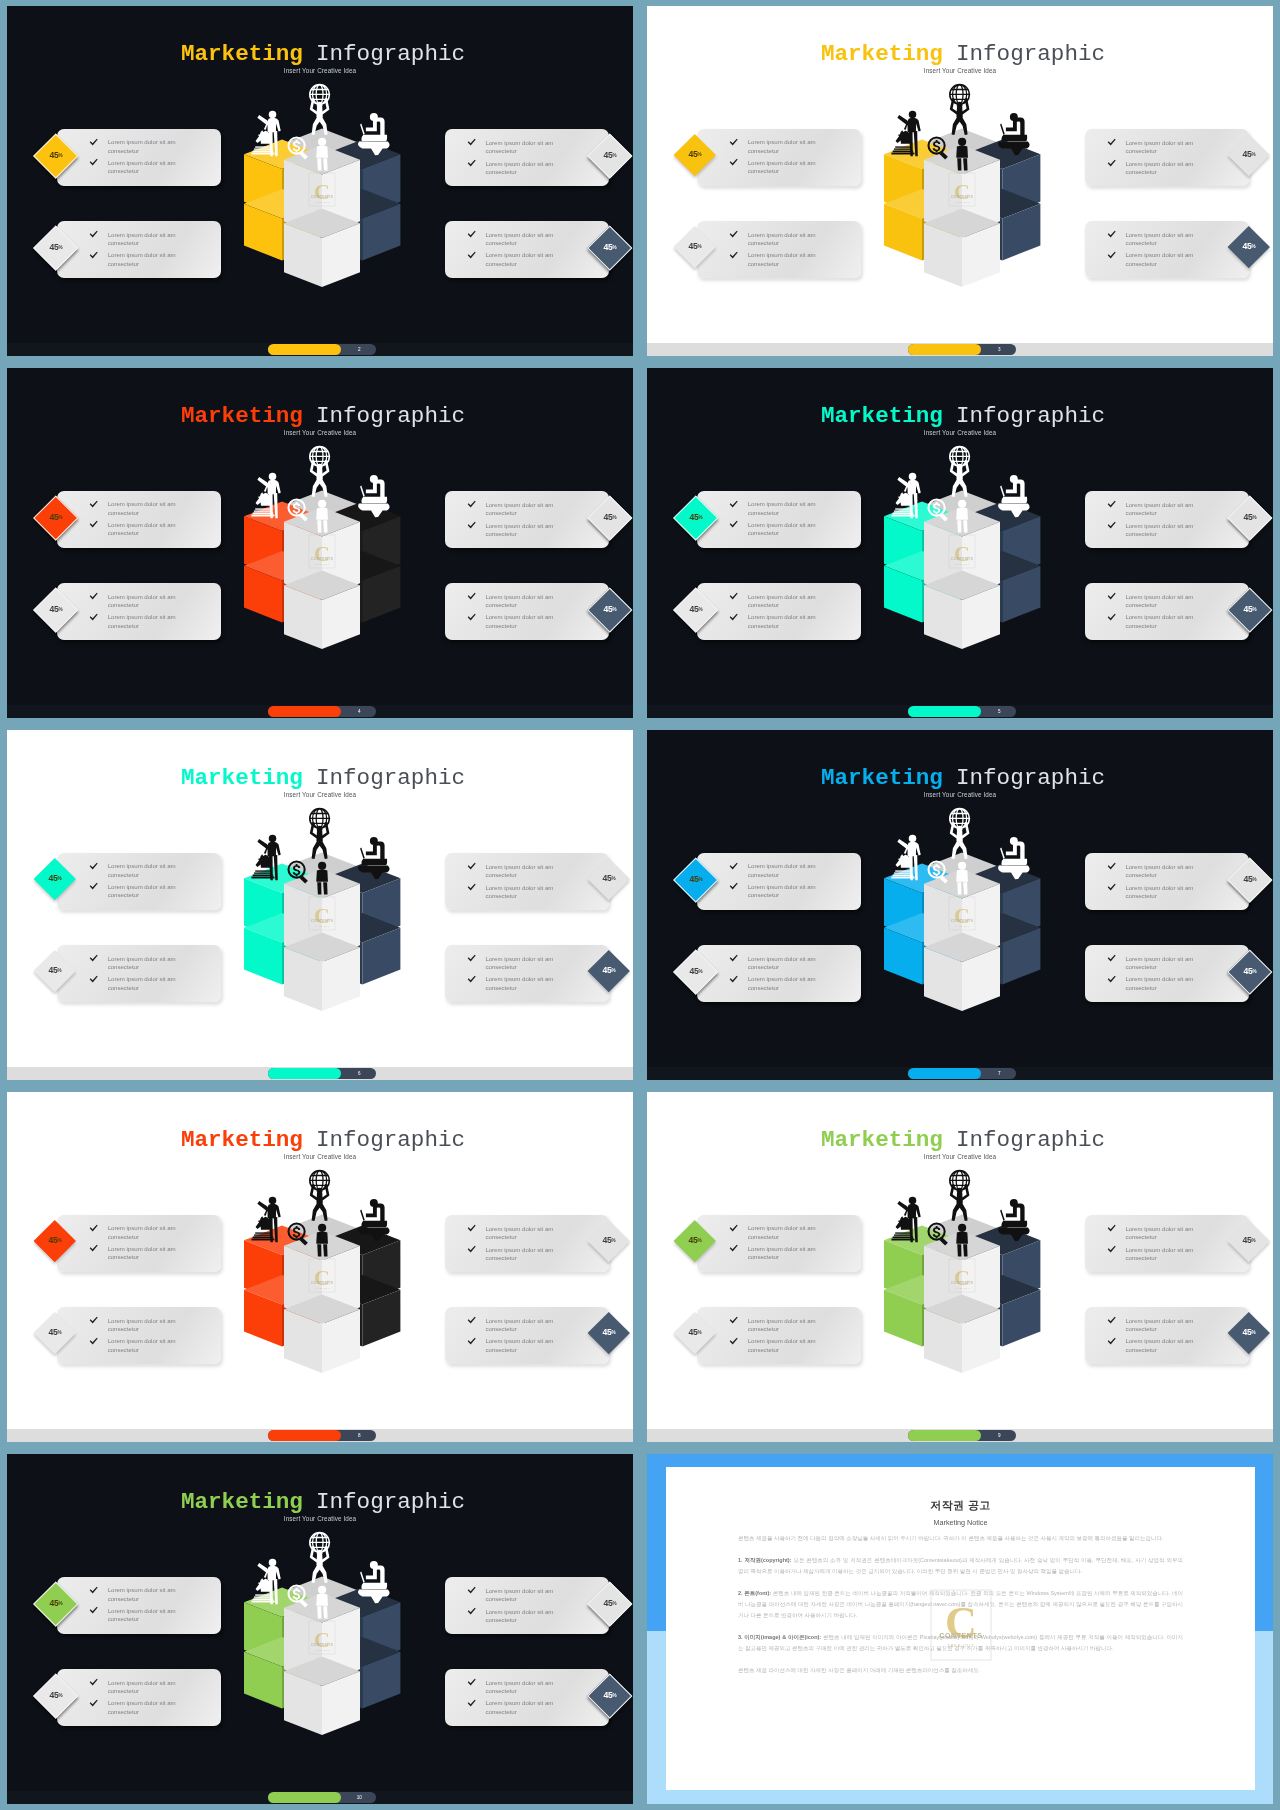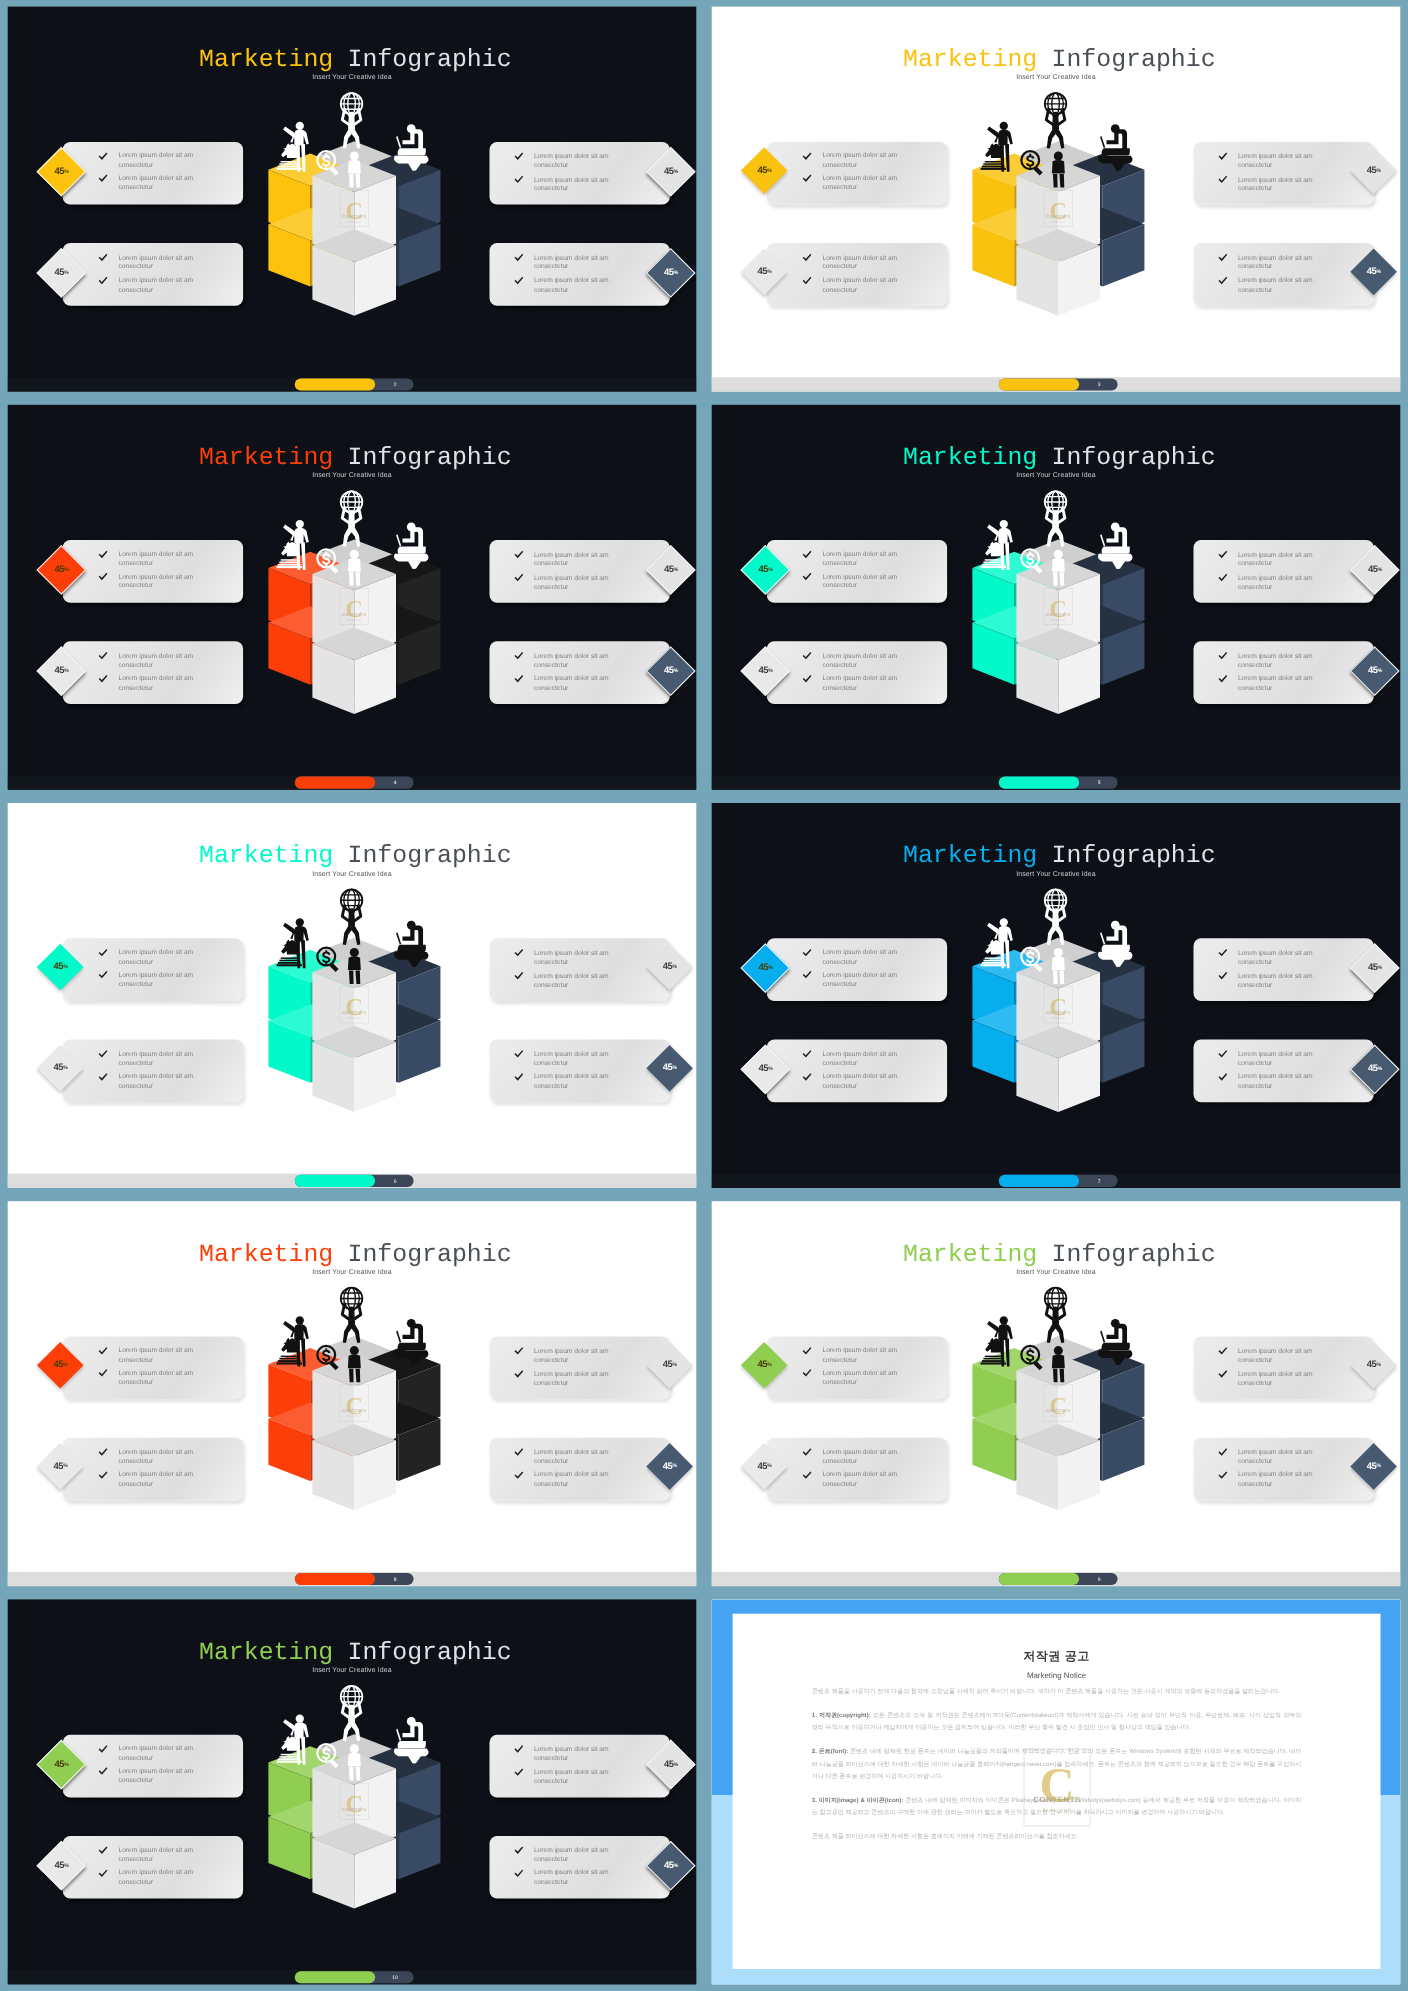--- a/index.html
+++ b/index.html
@@ -7,21 +7,21 @@
        font-family:"Liberation Sans",sans-serif;}
   .deck{display:grid;grid-template-columns:640px 640px;grid-template-rows:repeat(5,362px);
         width:1280px;height:1810px;}
   .cell{position:relative;box-sizing:border-box;padding:6px 7px;}
   .slide{position:relative;width:626px;height:350px;overflow:hidden;}
   .slide.dark{background:#0d1117;}
   .slide.light{background:#fff;}
 
   .title{position:absolute;left:6px;right:0;top:37px;text-align:center;white-space:nowrap;
          font-family:"Liberation Mono",monospace;font-size:22.6px;line-height:1;}
-  .title .t1{font-weight:normal;}
+  .title .t1{font-weight:bold;}
   .title .t2{margin-left:13px;}
   .slide.dark .title .t2{color:#dfe3e8;}
   .slide.light .title .t2{color:#4a4f57;}
   .subtitle{position:absolute;left:0;right:0;top:61px;text-align:center;white-space:nowrap;
             font-size:6.3px;letter-spacing:.12px;}
   .slide.dark .subtitle{color:#c9ced6;}
   .slide.light .subtitle{color:#50545a;}
 
   .card{position:absolute;width:164px;height:57px;border-radius:7px;
         background:linear-gradient(125deg,#ededed 0%,#e4e4e4 38%,#dedede 66%,#f0f0f0 100%);}

